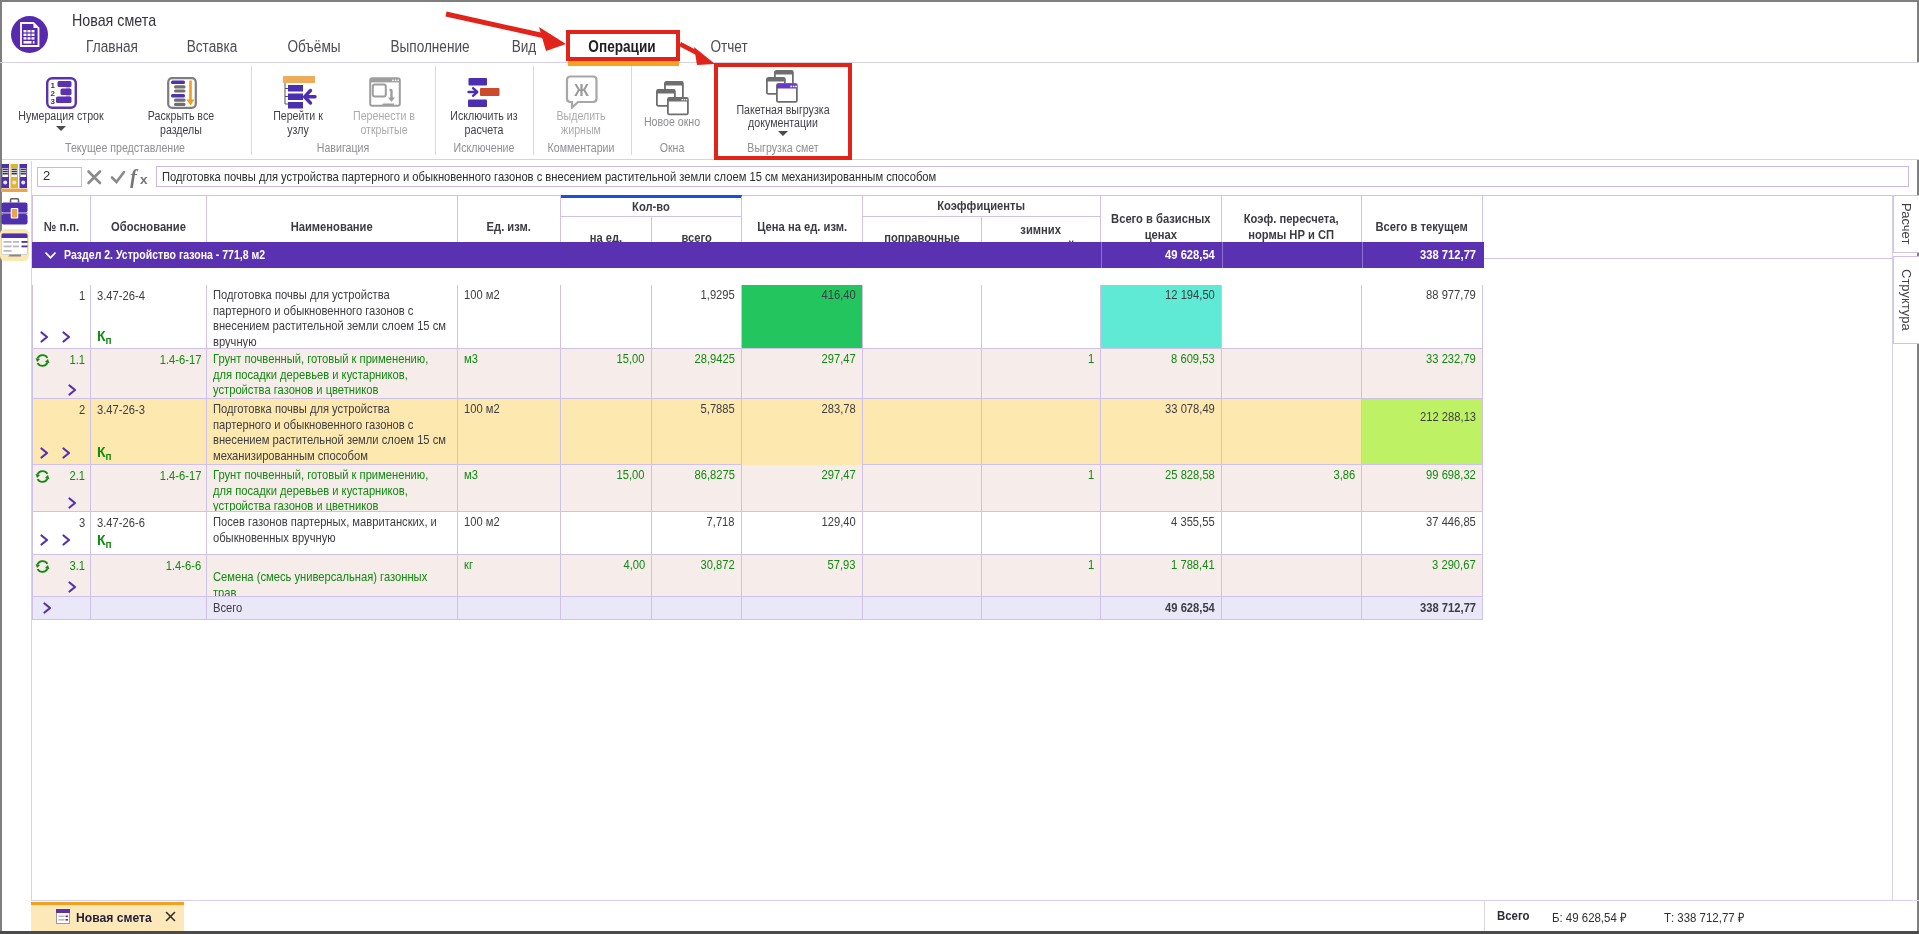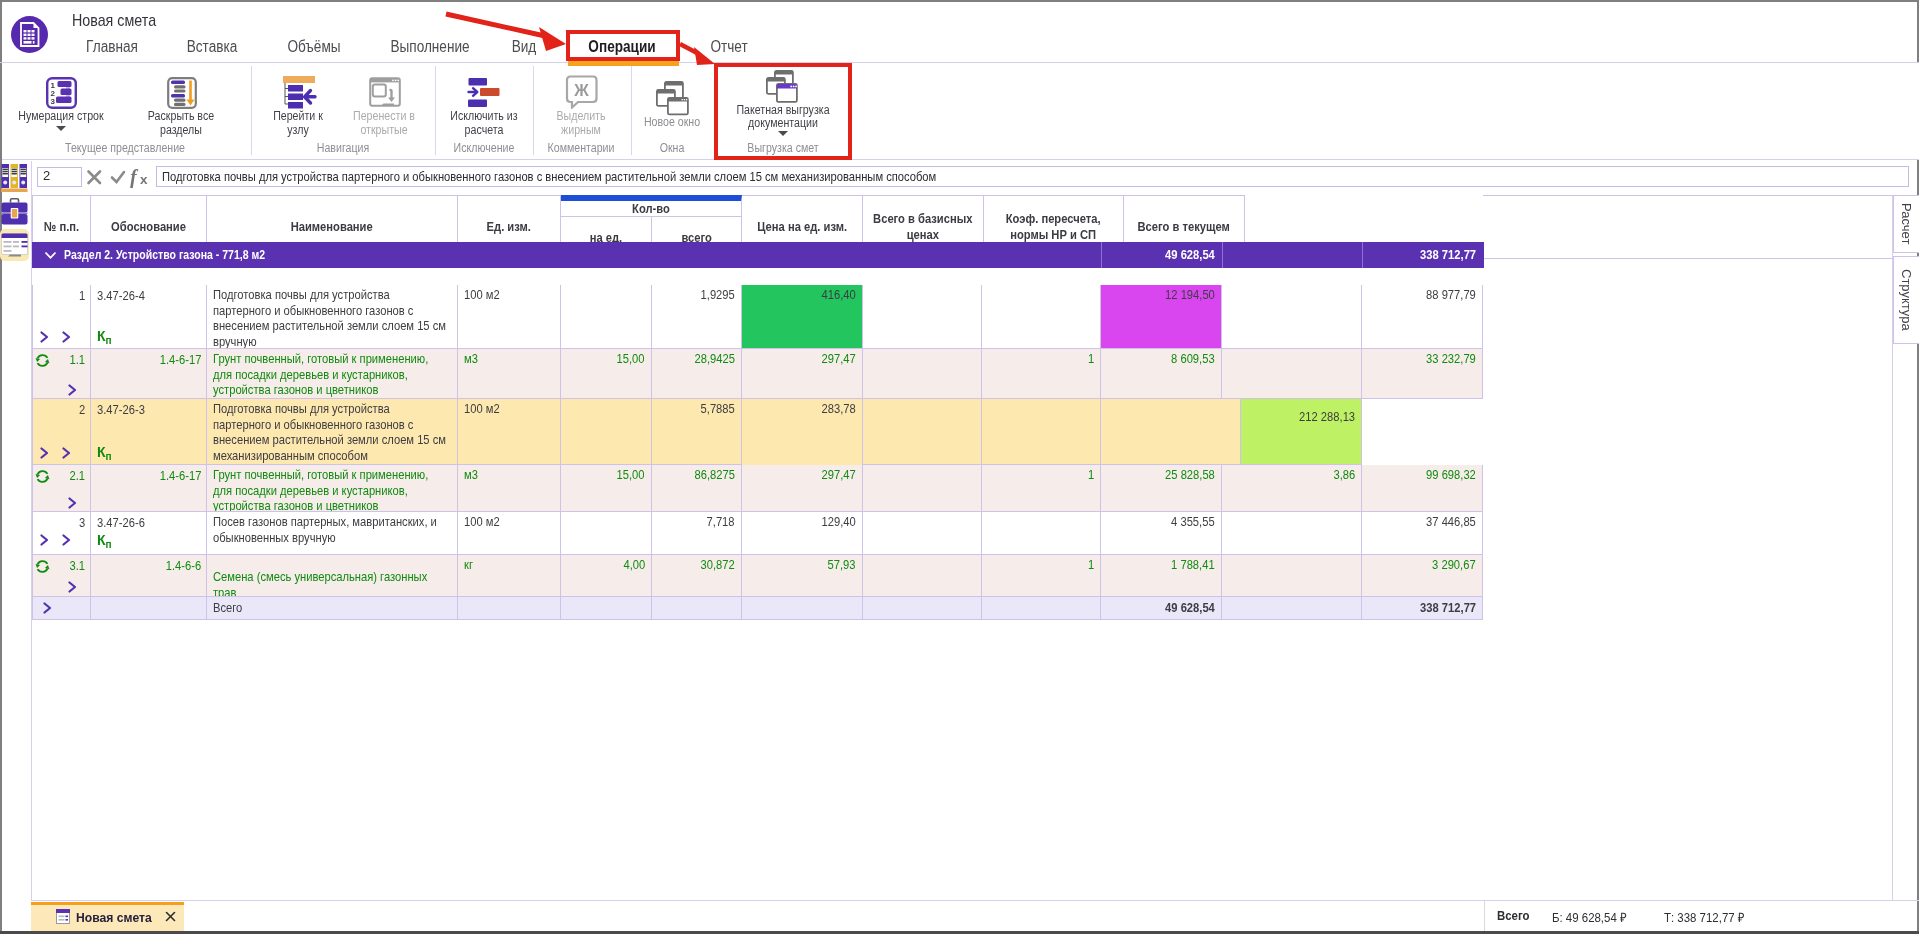--- a/index.html
+++ b/index.html
@@ -286,34 +286,47 @@
       <div class="cell hdr" style="width:116px;height:64px;border-top:1px solid #cfc2e8;">
         <span style="display:inline-block;white-space:nowrap;transform:scaleX(0.86);transform-origin:50% 0;">Обоснование</span>
       </div>
       <div class="cell hdr" style="width:251px;height:64px;border-top:1px solid #cfc2e8;">
         <span style="display:inline-block;white-space:nowrap;transform:scaleX(0.86);transform-origin:50% 0;">Наименование</span>
       </div>
       <div class="cell hdr" style="width:103px;height:64px;border-top:1px solid #cfc2e8;">
         <span style="display:inline-block;white-space:nowrap;transform:scaleX(0.86);transform-origin:50% 0;">Ед. изм.</span>
       </div>
       <div style="width:181px;height:64px;position:relative;">
-        <div class="cell hdr" style="width:181px;height:22px;border-top:6px solid #1d4ed8;">
+        <div class="cell hdr" style="width:181px;height:22px;border-top:3px solid #1d4ed8;">
           <span style="display:inline-block;white-space:nowrap;transform:scaleX(0.86);transform-origin:50% 0;">Кол-во</span>
         </div>
         <div style="display:flex;">
           <div class="cell hdr" style="width:91px;height:42px;">
             <span style="display:inline-block;white-space:nowrap;transform:scaleX(0.86);transform-origin:50% 0;">на ед.</span>
           </div>
           <div class="cell hdr" style="width:90px;height:42px;">
             <span style="display:inline-block;white-space:nowrap;transform:scaleX(0.86);transform-origin:50% 0;">всего</span>
           </div>
         </div>
       </div>
       <div class="cell hdr" style="width:121px;height:64px;border-top:1px solid #cfc2e8;">
         <span style="display:inline-block;white-space:nowrap;transform:scaleX(0.86);transform-origin:50% 0;">Цена на ед. изм.</span>
+      </div>
+      <div style="width:238px;height:64px;position:relative;">
+        <div class="cell hdr" style="width:238px;height:22px;border-top:1px solid #cfc2e8;">
+          <span style="display:inline-block;white-space:nowrap;transform:scaleX(0.86);transform-origin:50% 0;">Коэффициенты</span>
+        </div>
+        <div style="display:flex;">
+          <div class="cell hdr" style="width:119px;height:42px;">
+            <span style="display:inline-block;white-space:nowrap;transform:scaleX(0.86);transform-origin:50% 0;">поправочные</span>
+          </div>
+          <div class="cell hdr" style="width:119px;height:42px;">
+            <span style="display:inline-block;white-space:nowrap;transform:scaleX(0.86);transform-origin:50% 0;">зимних<br>удорожаний</span>
+          </div>
+        </div>
       </div>
       <div class="cell hdr" style="width:121px;height:64px;border-top:1px solid #cfc2e8;">
         <span style="display:inline-block;white-space:nowrap;transform:scaleX(0.86);transform-origin:50% 0;">Всего в базисных<br>ценах</span>
       </div>
       <div class="cell hdr" style="width:140px;height:64px;border-top:1px solid #cfc2e8;">
         <span style="display:inline-block;white-space:nowrap;transform:scaleX(0.86);transform-origin:50% 0;">Коэф. пересчета,<br>нормы НР и СП</span>
       </div>
       <div class="cell hdr" style="width:121px;height:64px;border-top:1px solid #cfc2e8;">
         <span style="display:inline-block;white-space:nowrap;transform:scaleX(0.86);transform-origin:50% 0;">Всего в текущем</span>
       </div>
@@ -345,21 +358,21 @@
         <div style="position:absolute;left:6px;top:3px;"><span style="display:inline-block;white-space:nowrap;transform:scaleX(0.86);transform-origin:0 0;">3.47-26-4</span></div>
         <div style="position:absolute;left:6px;top:43px;"><span style="color:#108a10;font-weight:bold;font-size:14px;">К<span style="font-size:10px;vertical-align:-3px;">п</span></span></div>
       </div>
       <div class="cell" style="width:251px;height:64px;background:#ffffff;line-height:15.5px;padding-top:2px;"><span style="display:inline-block;white-space:nowrap;transform:scaleX(0.86);transform-origin:0 0;">Подготовка почвы для устройства<br>партерного и обыкновенного газонов с<br>внесением растительной земли слоем 15 см<br>вручную</span></div>
       <div class="cell" style="width:103px;height:64px;background:#ffffff;padding-top:2px;"><span style="display:inline-block;white-space:nowrap;transform:scaleX(0.86);transform-origin:0 0;">100 м2</span></div>
       <div class="cell num" style="width:91px;height:64px;background:#ffffff;padding-top:2px;"></div>
       <div class="cell num" style="width:90px;height:64px;background:#ffffff;padding-top:2px;"><span style="display:inline-block;white-space:nowrap;transform:scaleX(0.86);transform-origin:100% 0;">1,9295</span></div>
       <div class="cell num" style="width:121px;height:64px;background:#22c55e;padding-top:2px;"><span style="display:inline-block;white-space:nowrap;transform:scaleX(0.86);transform-origin:100% 0;">416,40</span></div>
       <div class="cell" style="width:119px;height:64px;background:#ffffff;"></div>
       <div class="cell num" style="width:119px;height:64px;background:#ffffff;padding-top:2px;"></div>
-      <div class="cell num" style="width:121px;height:64px;background:#d946ef;padding-top:2px;"><span style="display:inline-block;white-space:nowrap;transform:scaleX(0.86);transform-origin:100% 0;">12 194,50</span></div>
+      <div class="cell num" style="width:121px;height:64px;background:#5eead4;padding-top:2px;"><span style="display:inline-block;white-space:nowrap;transform:scaleX(0.86);transform-origin:100% 0;">12 194,50</span></div>
       <div class="cell num" style="width:140px;height:64px;background:#ffffff;padding-top:2px;"></div>
       <div class="cell num" style="width:121px;height:64px;background:#ffffff;padding-top:2px;"><span style="display:inline-block;white-space:nowrap;transform:scaleX(0.86);transform-origin:100% 0;">88 977,79</span></div>
     </div>
 <div class="row" style="top:349px;">
       <div class="cell first green" style="width:59px;height:50px;background:#f6ece9;">
         <div style="position:absolute;right:5px;top:3px;"><span style="display:inline-block;white-space:nowrap;transform:scaleX(0.86);transform-origin:100% 0;">1.1</span></div>
         <div style="position:absolute;left:2px;top:4px;"><svg width="15" height="15" viewBox="0 0 16 16">
             <g fill="none" stroke="#108a10" stroke-width="2.1">
               <path d="M2.7 5.8 A5.9 5.9 0 0 1 13.2 5.2"></path>
               <path d="M13.3 10.2 A5.9 5.9 0 0 1 2.8 10.8"></path>
@@ -399,20 +412,21 @@
         <div style="position:absolute;left:6px;top:3px;"><span style="display:inline-block;white-space:nowrap;transform:scaleX(0.86);transform-origin:0 0;">3.47-26-3</span></div>
         <div style="position:absolute;left:6px;top:45px;"><span style="color:#108a10;font-weight:bold;font-size:14px;">К<span style="font-size:10px;vertical-align:-3px;">п</span></span></div>
       </div>
       <div class="cell" style="width:251px;height:66px;background:#fde8b0;line-height:15.5px;padding-top:2px;"><span style="display:inline-block;white-space:nowrap;transform:scaleX(0.86);transform-origin:0 0;">Подготовка почвы для устройства<br>партерного и обыкновенного газонов с<br>внесением растительной земли слоем 15 см<br>механизированным способом</span></div>
       <div class="cell" style="width:103px;height:66px;background:#fde8b0;padding-top:2px;"><span style="display:inline-block;white-space:nowrap;transform:scaleX(0.86);transform-origin:0 0;">100 м2</span></div>
       <div class="cell num" style="width:91px;height:66px;background:#fde8b0;padding-top:2px;"></div>
       <div class="cell num" style="width:90px;height:66px;background:#fde8b0;padding-top:2px;"><span style="display:inline-block;white-space:nowrap;transform:scaleX(0.86);transform-origin:100% 0;">5,7885</span></div>
       <div class="cell num" style="width:121px;height:82px;background:#fde8b0;padding-top:2px;"><span style="display:inline-block;white-space:nowrap;transform:scaleX(0.86);transform-origin:100% 0;">283,78</span></div>
       <div class="cell" style="width:119px;height:66px;background:#fde8b0;"></div>
       <div class="cell num" style="width:119px;height:66px;background:#fde8b0;padding-top:2px;"></div>
+      <div class="cell num" style="width:121px;height:66px;background:#fde8b0;padding-top:2px;"><span style="display:inline-block;white-space:nowrap;transform:scaleX(0.86);transform-origin:100% 0;">33 078,49</span></div>
       <div class="cell num" style="width:140px;height:66px;background:#fde8b0;padding-top:2px;"></div>
       <div class="cell num" style="width:121px;height:66px;background:#bef264;padding-top:10px;"><span style="display:inline-block;white-space:nowrap;transform:scaleX(0.86);transform-origin:100% 0;">212 288,13</span></div>
     </div>
 <div class="row" style="top:465px;">
       <div class="cell first green" style="width:59px;height:47px;background:#f6ece9;">
         <div style="position:absolute;right:5px;top:3px;"><span style="display:inline-block;white-space:nowrap;transform:scaleX(0.86);transform-origin:100% 0;">2.1</span></div>
         <div style="position:absolute;left:2px;top:4px;"><svg width="15" height="15" viewBox="0 0 16 16">
             <g fill="none" stroke="#108a10" stroke-width="2.1">
               <path d="M2.7 5.8 A5.9 5.9 0 0 1 13.2 5.2"></path>
               <path d="M13.3 10.2 A5.9 5.9 0 0 1 2.8 10.8"></path>

